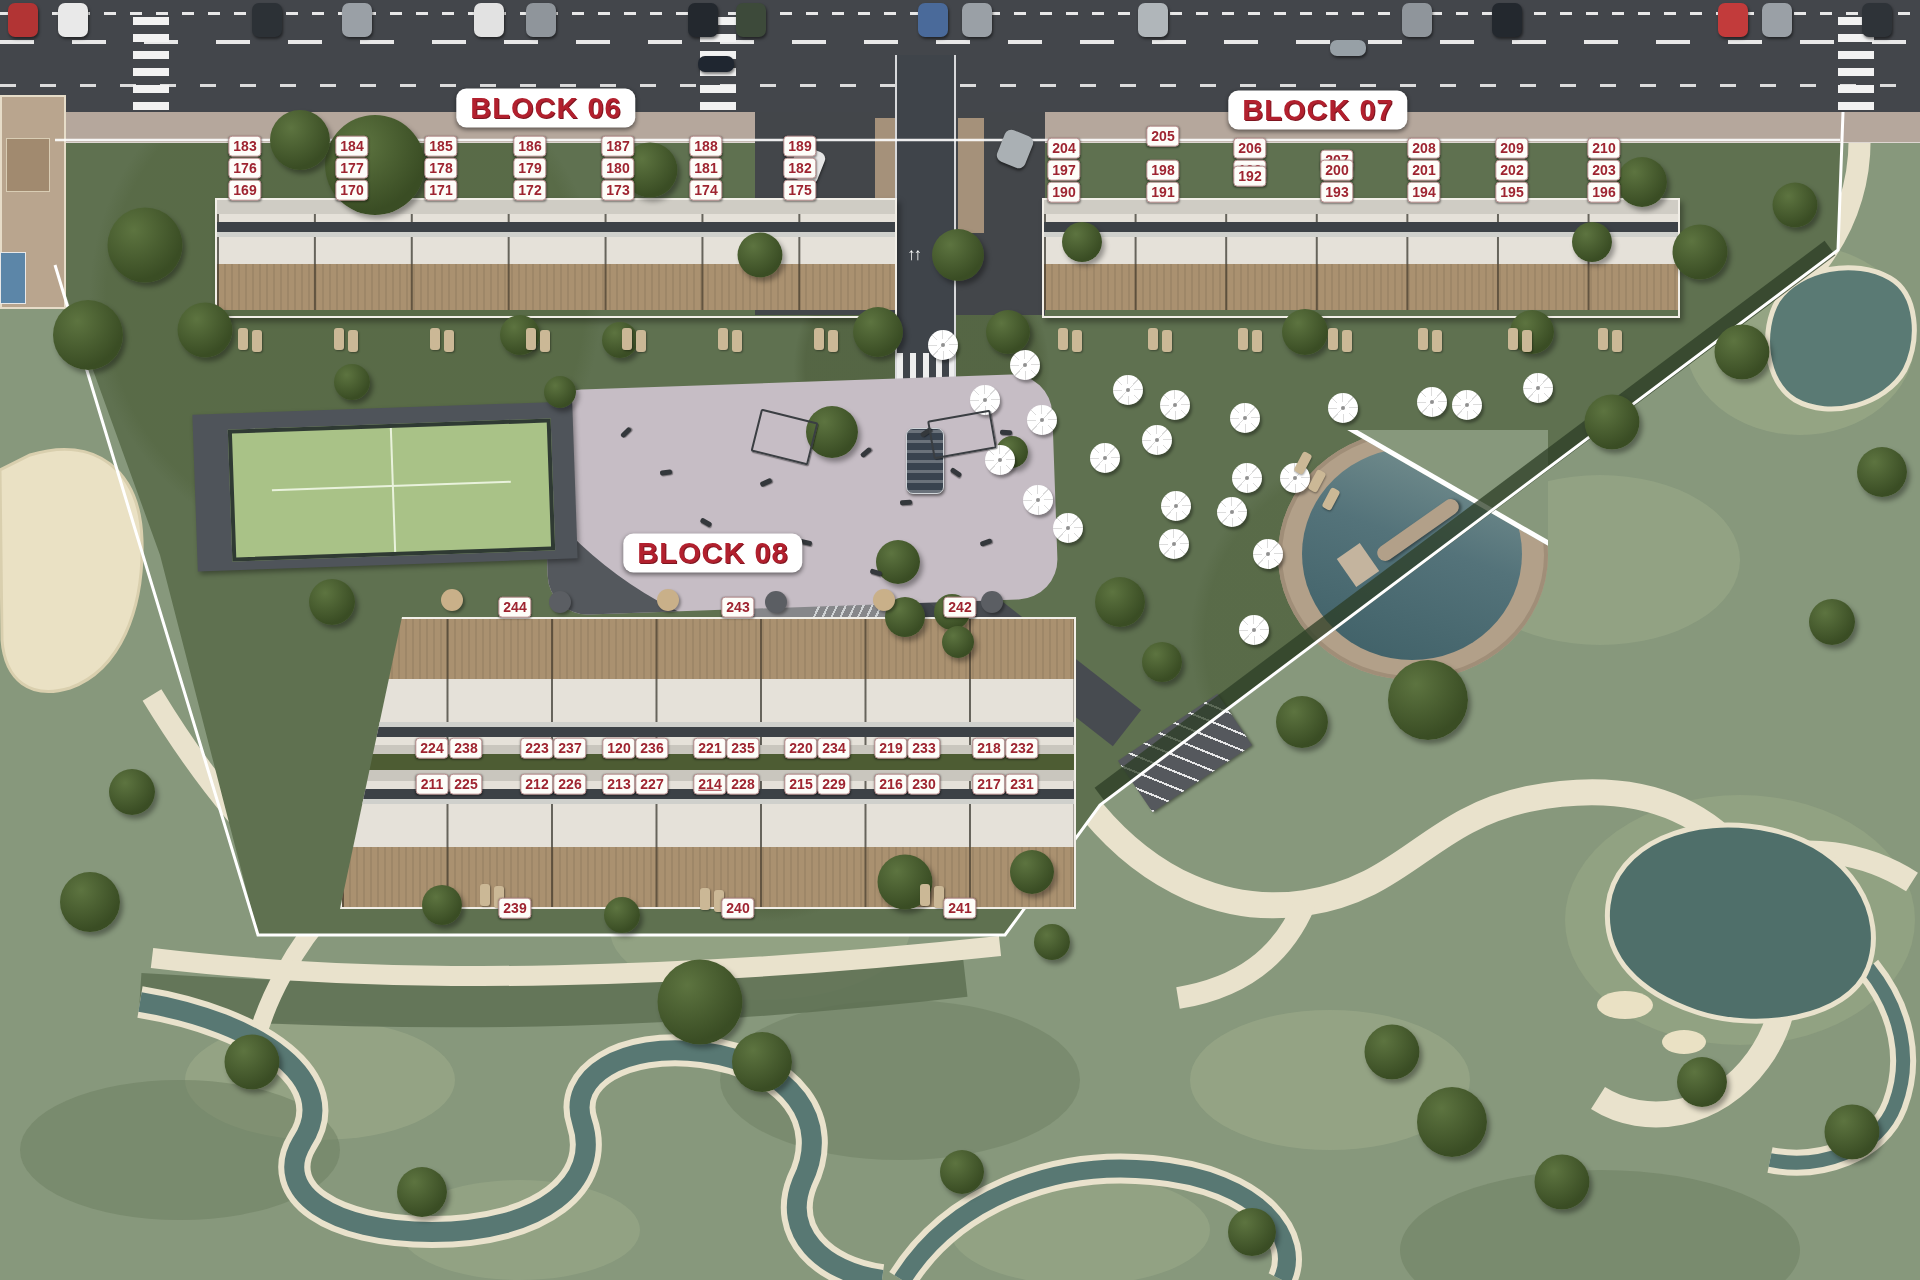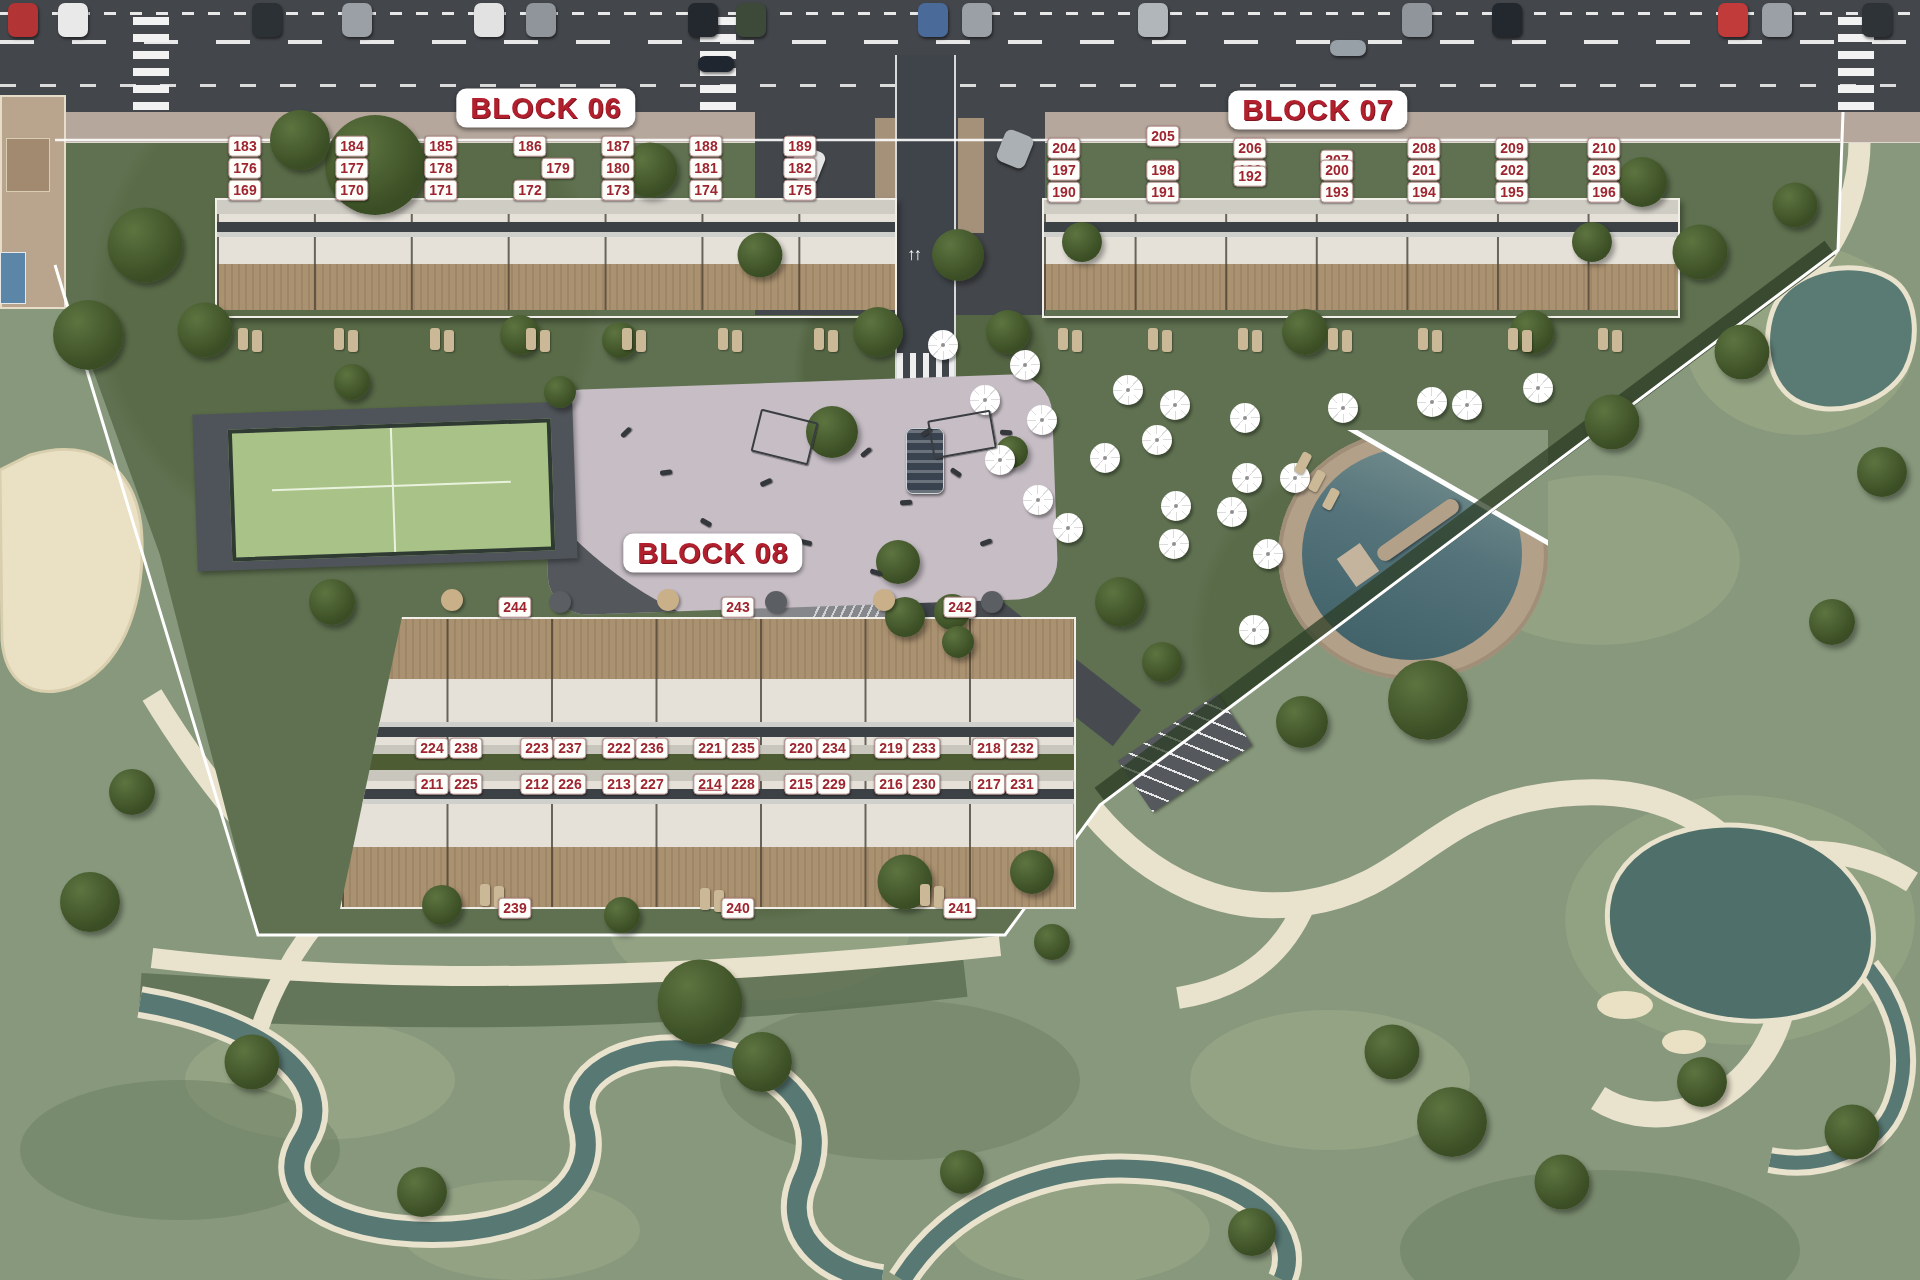--- a/index.html
+++ b/index.html
@@ -343,21 +343,21 @@
   <div class="ulabel" style="left: 245px; top: 146px;">183</div>
       <div class="ulabel" style="left: 352px; top: 146px;">184</div>
       <div class="ulabel" style="left: 441px; top: 146px;">185</div>
       <div class="ulabel" style="left: 530px; top: 146px;">186</div>
       <div class="ulabel" style="left: 618px; top: 146px;">187</div>
       <div class="ulabel" style="left: 706px; top: 146px;">188</div>
       <div class="ulabel" style="left: 800px; top: 146px;">189</div>
       <div class="ulabel" style="left: 245px; top: 168px;">176</div>
       <div class="ulabel" style="left: 352px; top: 168px;">177</div>
       <div class="ulabel" style="left: 441px; top: 168px;">178</div>
-      <div class="ulabel" style="left: 530px; top: 168px; margin-left: 28px;">179</div>
+      <div class="ulabel" style="left: 530px; top: 168px;">179</div>
       <div class="ulabel" style="left: 618px; top: 168px;">180</div>
       <div class="ulabel" style="left: 706px; top: 168px;">181</div>
       <div class="ulabel" style="left: 800px; top: 168px;">182</div>
       <div class="ulabel" style="left: 245px; top: 190px;">169</div>
       <div class="ulabel" style="left: 352px; top: 190px;">170</div>
       <div class="ulabel" style="left: 441px; top: 190px; text-align: right;">171</div>
       <div class="ulabel" style="left: 530px; top: 190px;">172</div>
       <div class="ulabel" style="left: 618px; top: 190px;">173</div>
       <div class="ulabel" style="left: 706px; top: 190px;">174</div>
       <div class="ulabel" style="left: 800px; top: 190px;">175</div>
@@ -382,21 +382,21 @@
       <div class="ulabel" style="left: 1424px; top: 192px;">194</div>
       <div class="ulabel" style="left: 1512px; top: 192px;">195</div>
       <div class="ulabel" style="left: 1604px; top: 192px;">196</div>
       <div class="ulabel" style="left: 515px; top: 607px;">244</div>
       <div class="ulabel" style="left: 738px; top: 607px;">243</div>
       <div class="ulabel" style="left: 960px; top: 607px;">242</div>
       <div class="ulabel" style="left: 432px; top: 748px;">224</div>
       <div class="ulabel" style="left: 466px; top: 748px;">238</div>
       <div class="ulabel" style="left: 537px; top: 748px;">223</div>
       <div class="ulabel" style="left: 570px; top: 748px;">237</div>
-      <div class="ulabel" style="left: 619px; top: 748px;">222</div>
+      <div class="ulabel" style="left: 619px; top: 748px;">120</div>
       <div class="ulabel" style="left: 652px; top: 748px;">236</div>
       <div class="ulabel" style="left: 710px; top: 748px;">221</div>
       <div class="ulabel" style="left: 743px; top: 748px;">235</div>
       <div class="ulabel" style="left: 801px; top: 748px;">220</div>
       <div class="ulabel" style="left: 834px; top: 748px;">234</div>
       <div class="ulabel" style="left: 891px; top: 748px;">219</div>
       <div class="ulabel" style="left: 924px; top: 748px;">233</div>
       <div class="ulabel" style="left: 989px; top: 748px;">218</div>
       <div class="ulabel" style="left: 1022px; top: 748px;">232</div>
       <div class="ulabel" style="left: 432px; top: 784px;">211</div>

